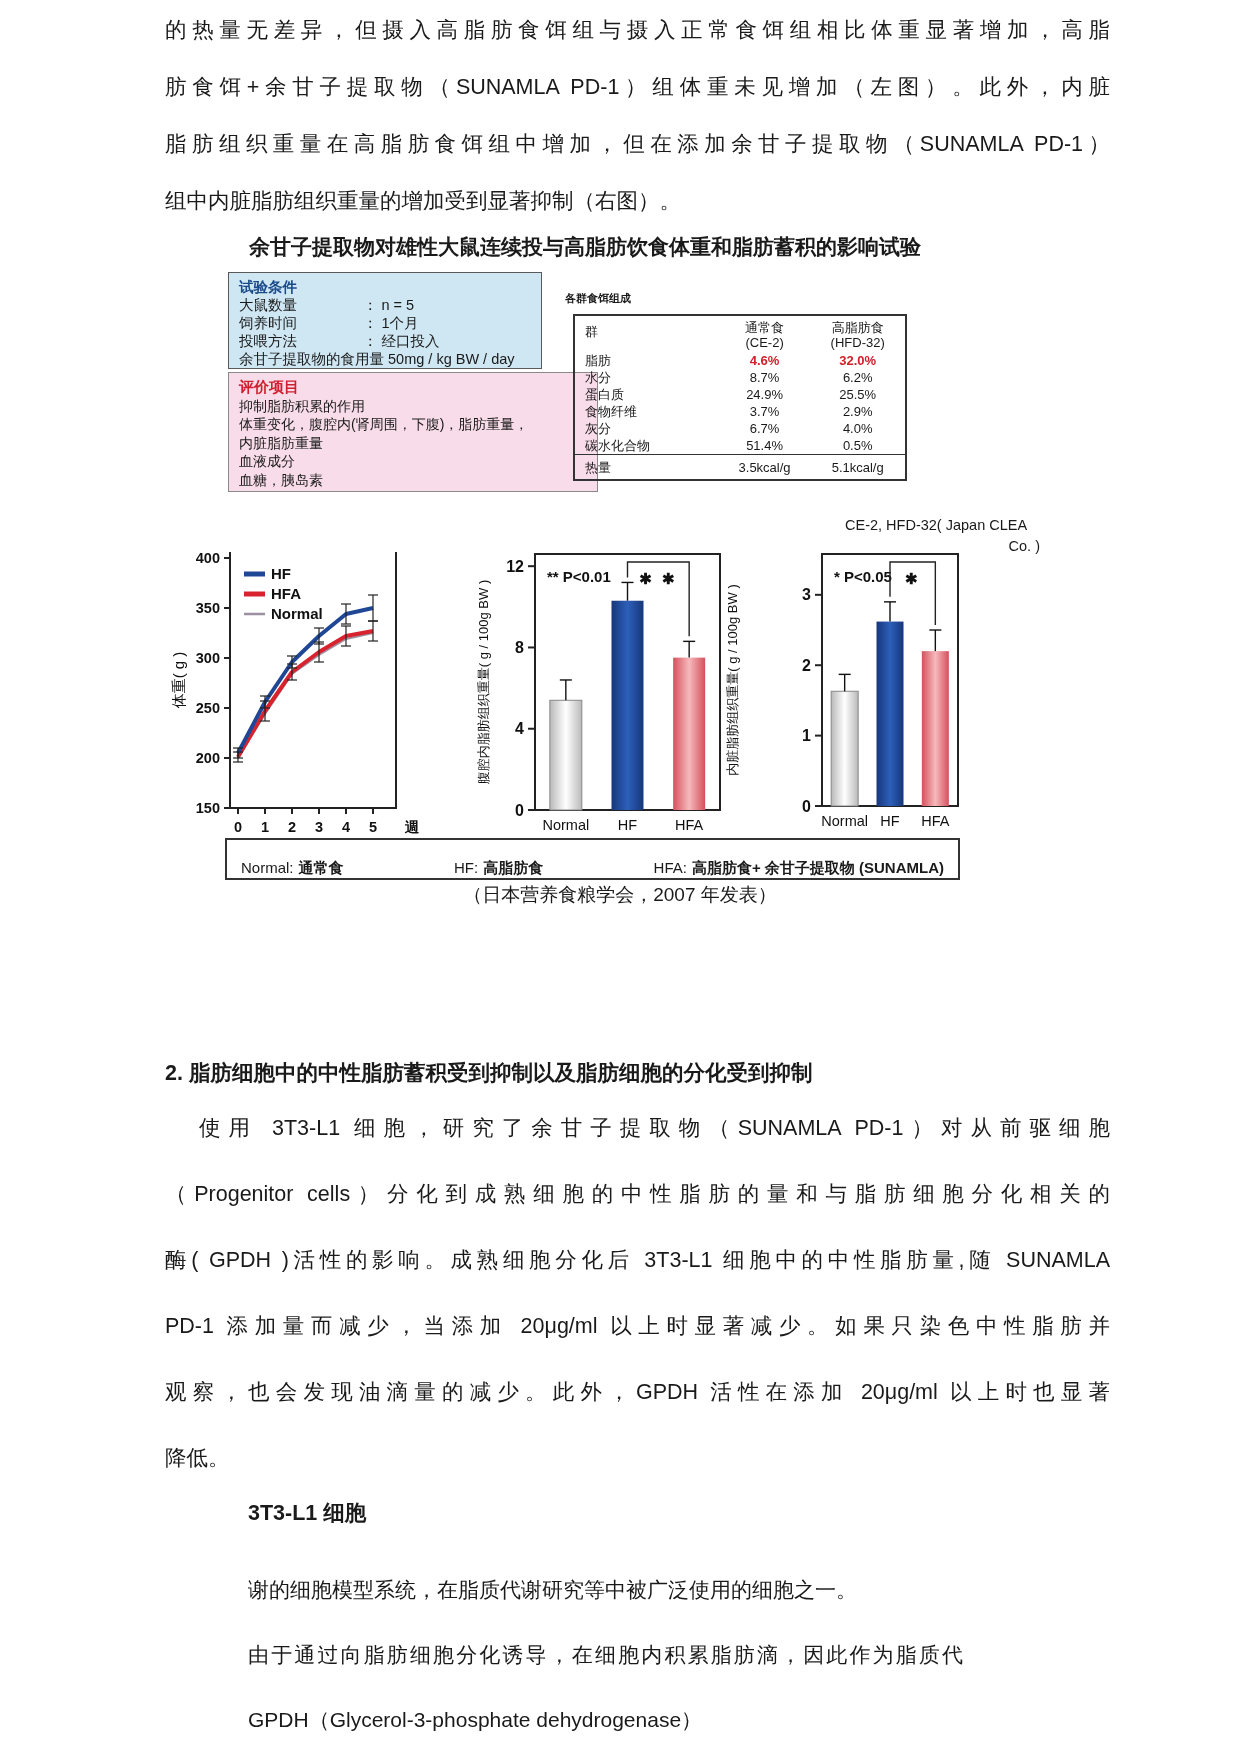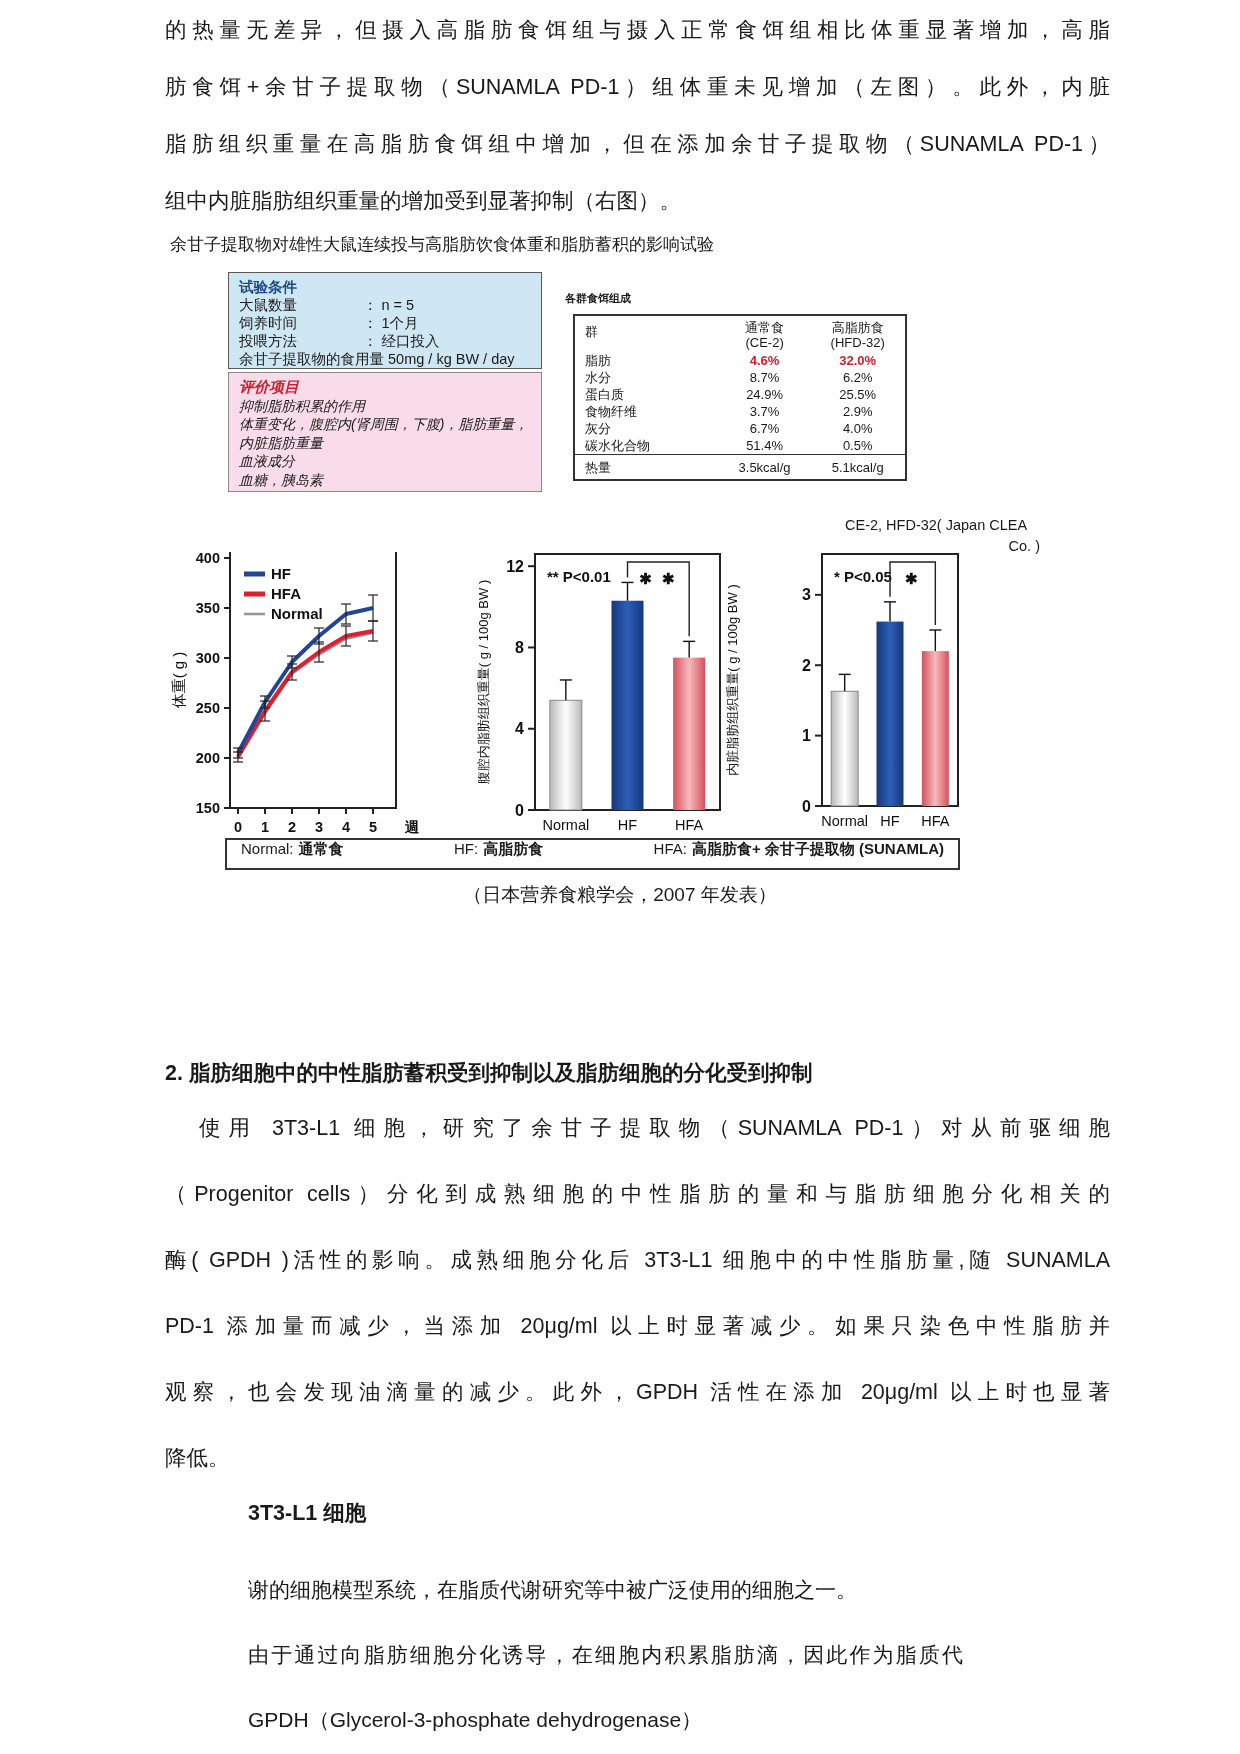--- a/index.html
+++ b/index.html
@@ -5,41 +5,41 @@
   html,body{margin:0;padding:0;background:#ffffff;}
   .page{position:relative;width:1240px;height:1754px;background:#fff;
         font-family:"Liberation Sans",sans-serif;color:#1a1a1a;overflow:hidden;}
   .abs{position:absolute;}
   .t-line{min-height:1em;}
   .jl{text-align:justify;text-align-last:justify;}
   .indent{text-indent:34px;}
   .para{font-size:21.5px;line-height:57px;width:945px;}
   .para2{font-size:21.5px;line-height:66px;width:945px;}
   .note{font-size:21px;line-height:65px;width:715px;}
-  .fig-title{font-weight:normal;font-size:17px;text-align:left;width:830px;}
+  .fig-title{font-weight:bold;font-size:21px;text-align:center;width:830px;}
   .cond-box{background:#cfe7f3;border:1px solid #5a5a5a;width:314px;height:97px;
             font-size:14.5px;line-height:18px;padding:5px 10px 2px;box-sizing:border-box;}
   .cond-title{color:#1b4a8a;font-weight:bold;}
   .cond-row{display:flex;gap:12px;}
   .cond-label{width:112px;}
-  .eval-box{background:#f8dce9;border:1px solid #8a8a8a;width:314px;height:120px;
-            font-size:14px;line-height:18.5px;padding:5px 10px;box-sizing:border-box;font-style:italic;}
+  .eval-box{background:#f8dce9;border:1px solid #8a8a8a;width:370px;height:120px;
+            font-size:14px;line-height:18.5px;padding:5px 10px;box-sizing:border-box;}
   .eval-title{color:#d01e2f;font-weight:bold;font-size:15px;}
   .diet-title{font-weight:bold;font-size:11px;}
   table.diet{border-collapse:collapse;border:2px solid #333;width:334px;font-size:13px;}
   table.diet th{font-weight:normal;vertical-align:top;line-height:15px;padding:4px 2px 2px;}
   table.diet th.lblh{text-align:left;padding-left:10px;padding-top:8px;}
   table.diet td{line-height:17px;padding:0 2px;}
   table.diet td.lbl{text-align:left;padding-left:10px;}
   table.diet td.num,table.diet th{text-align:center;}
   table.diet .red{color:#d0202a;font-weight:bold;}
   table.diet tr.sep td{border-top:1.5px solid #333;padding-top:4px;padding-bottom:3px;}
   .clea-note{font-size:14.5px;line-height:21px;width:250px;}
   .clea-note .l2{text-align:right;padding-right:55px;}
-  .legend-bar{border:2px solid #333;width:735px;height:32px;display:flex;align-items:flex-start;
+  .legend-bar{border:2px solid #333;width:735px;height:42px;display:flex;align-items:flex-end;
               justify-content:space-between;padding:0 14px;box-sizing:border-box;font-size:15px;}
   .legend-desc{font-weight:bold;margin-left:5px;}
   .fig-source{font-size:19px;text-align:center;width:640px;}
   .sec-heading{font-weight:bold;font-size:21.5px;}
   .subheading{font-weight:bold;font-size:21.5px;}
   svg{font-family:"Liberation Sans",sans-serif;}
   svg text.tick{font-size:14.5px;font-weight:bold;fill:#111;}
   svg text.btick{font-size:16px;font-weight:bold;fill:#111;}
   svg text.cat{font-size:14.5px;fill:#111;}
   svg text.lg{font-size:15px;font-weight:bold;fill:#111;}

